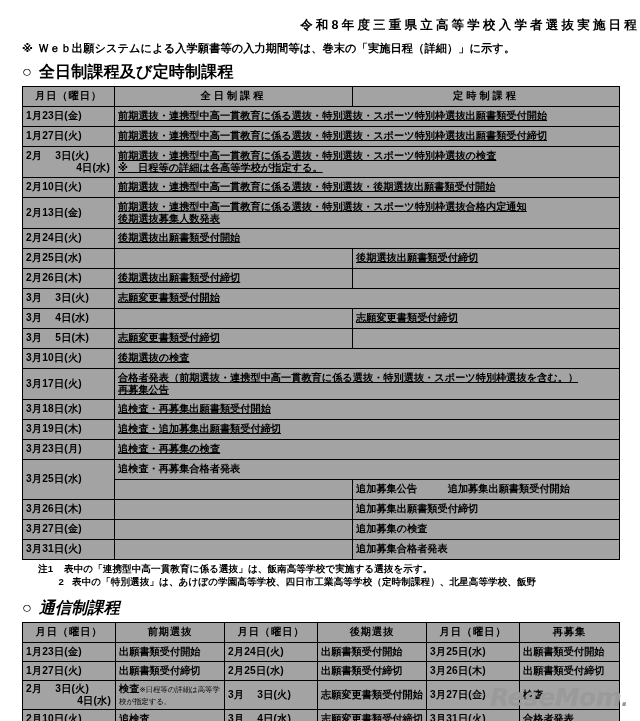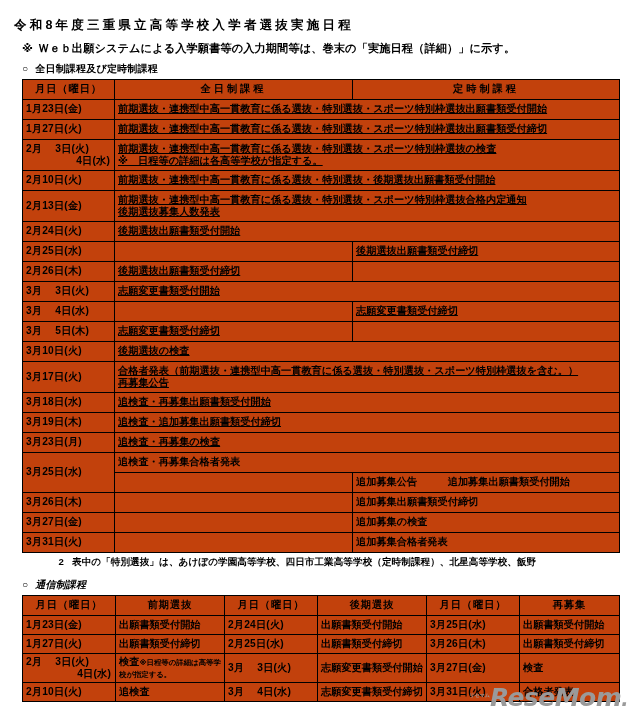--- a/index.html
+++ b/index.html
@@ -18,50 +18,50 @@
   .page {
     position: relative;
     width: 640px;
     height: 721px;
     box-sizing: border-box;
     padding: 0;
   }
 
   
   .doc-title {
-    text-align: left;
+    text-align: right;
     font-size: 12.5px;
     font-weight: bold;
     letter-spacing: 3.2px;
     margin: 17px 0 0 0;
     padding-left: 14px;
   }
   .note-line {
     font-size: 11.2px;
     font-weight: bold;
     margin: 7px 0 0 22px;
     letter-spacing: 0.1px;
     white-space: nowrap;
   }
   .note-line .marker { margin-right: 5px; }
   .section-head {
-    font-size: 10px;
+    font-size: 16px;
     font-weight: bold;
     margin: 6px 0 3px 22px;
     letter-spacing: 0.2px;
   }
   .section-head .circle { margin-right: 7px; font-weight: normal; }
   .section-head.second { margin-top: 9px; font-style: italic; }
 
   
   table.sched {
     border-collapse: collapse;
     table-layout: fixed;
     margin-left: 22px;
-    background: #c2410c;
+    background: #a3a3a3;
     padding-left: 39px;
   }
   table.sched, table.sched td, table.sched th {
     border: 1px solid #000;
   }
   table.sched {
     border: 1.6px solid #000;
   }
   table.sched td, table.sched th {
     font-size: 10.2px;
@@ -128,21 +128,21 @@
   #table-correspondence col.c-d1 { width: 93px; }
   #table-correspondence col.c-t1 { width: 109px; }
   #table-correspondence col.c-d2 { width: 93px; }
   #table-correspondence col.c-t2 { width: 109px; }
   #table-correspondence col.c-d3 { width: 93px; }
   #table-correspondence col.c-t3 { width: 100px; }
   #table-correspondence td { height: 16px; }
   #table-correspondence td.tall { height: 26px; }
   #table-correspondence .tiny {
     font-size: 7.4px;
-    font-weight: bold;
+    font-weight: normal;
     line-height: 1.15;
     white-space: normal;
     display: inline;
   }
   #table-correspondence td.wrapcell { white-space: normal; line-height: 1.12; }
 
   
   .watermark {
     position: absolute;
     right: 12px;
@@ -332,20 +332,23 @@
         </tr>
         <tr>
           <td class="date-cell">3月31日(火)</td>
           <td class="txt-cell"></td>
           <td class="txt-cell">追加募集合格者発表</td>
         </tr>
       </tbody>
   </table>
 
   <div class="footnotes">
+    <span class="fn fn1">
+      <span class="lbl">注1</span><span>表中の「連携型中高一貫教育に係る選抜」は、飯南高等学校で実施する選抜を示す。</span>
+    </span>
     <span class="fn fn2">
       <span class="lbl">2</span><span>表中の「特別選抜」は、あけぼの学園高等学校、四日市工業高等学校（定時制課程）、北星高等学校、飯野</span>
     </span>
   </div>
 
   <div class="section-head second">
     <span class="circle">○</span><span>通信制課程</span>
   </div>
 
   <table class="sched" id="table-correspondence">

